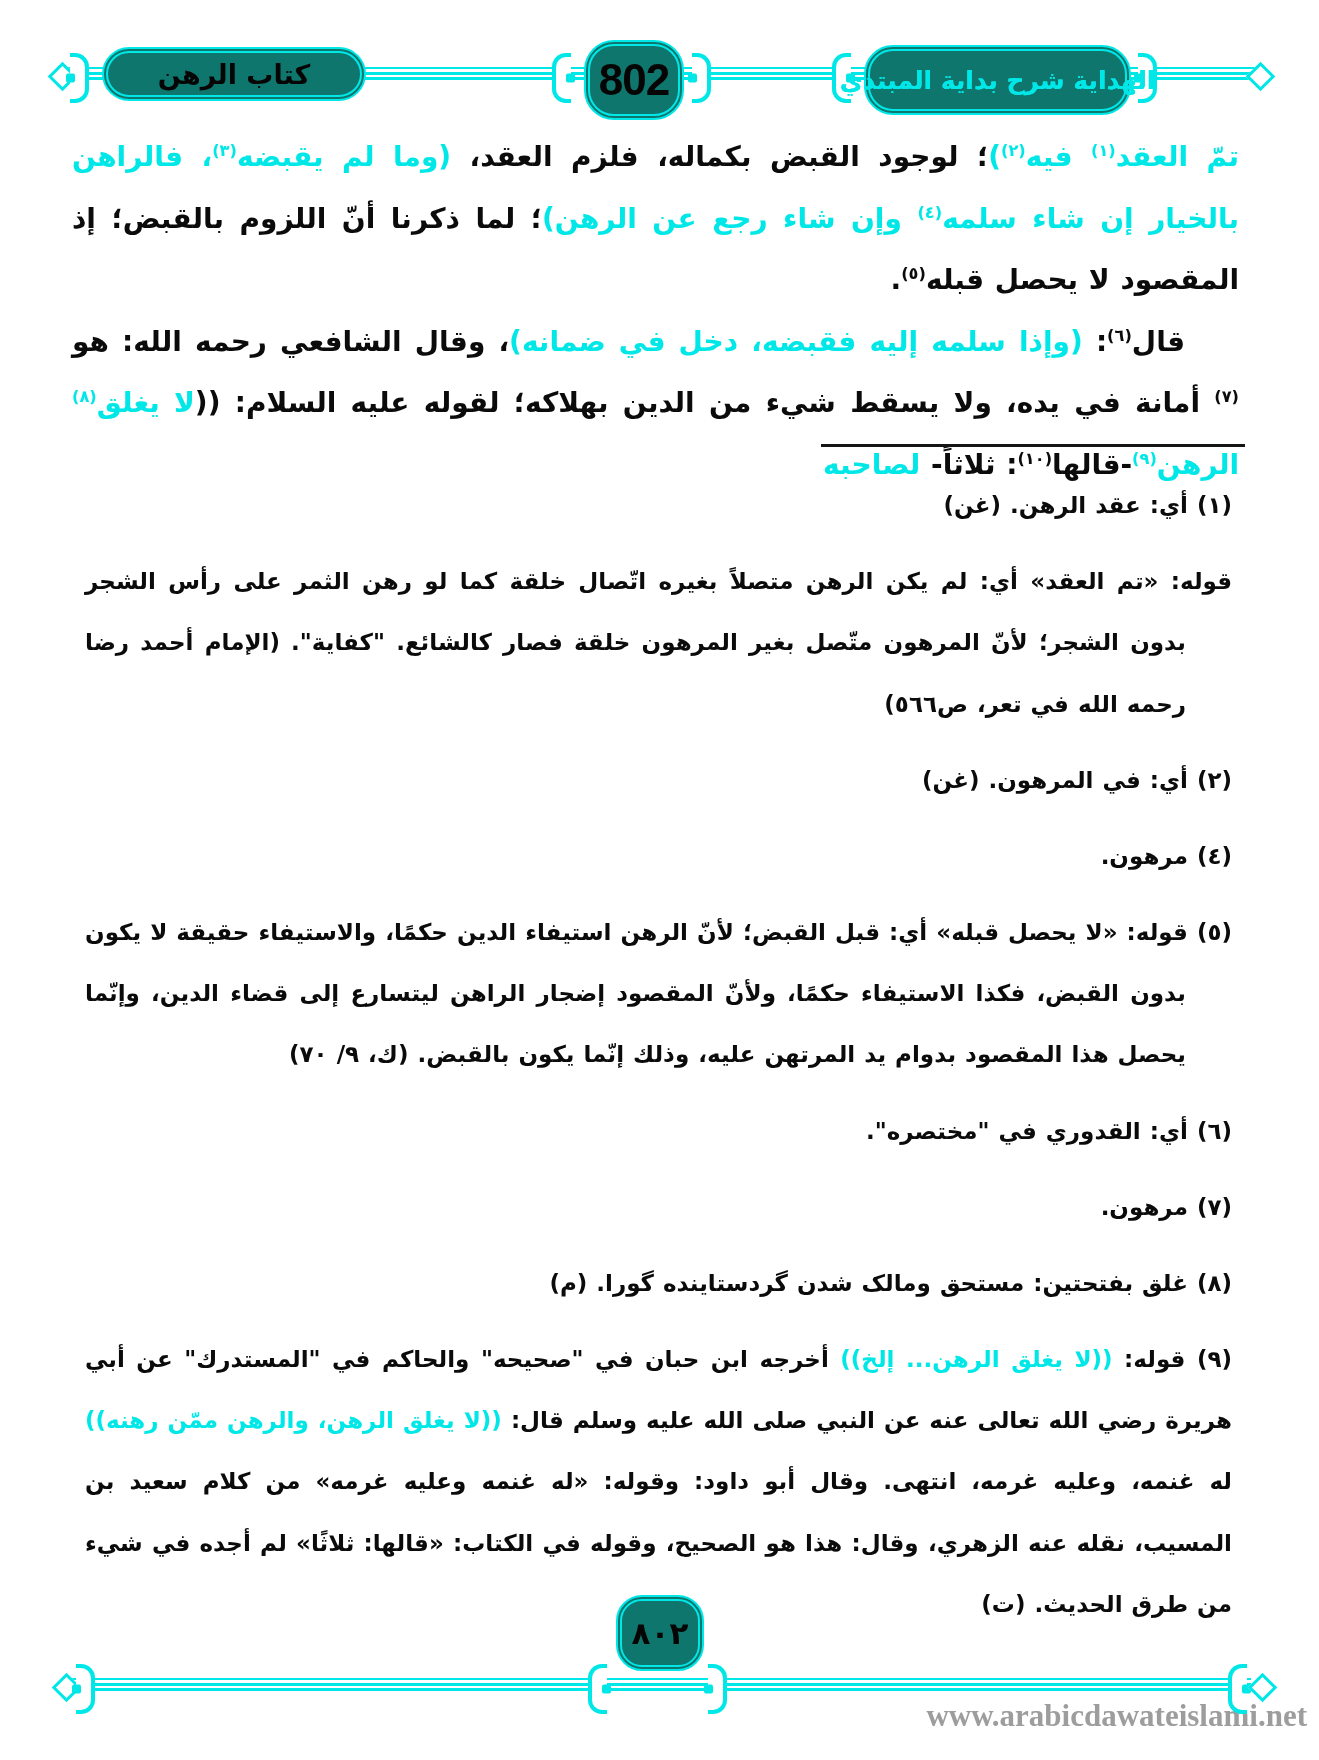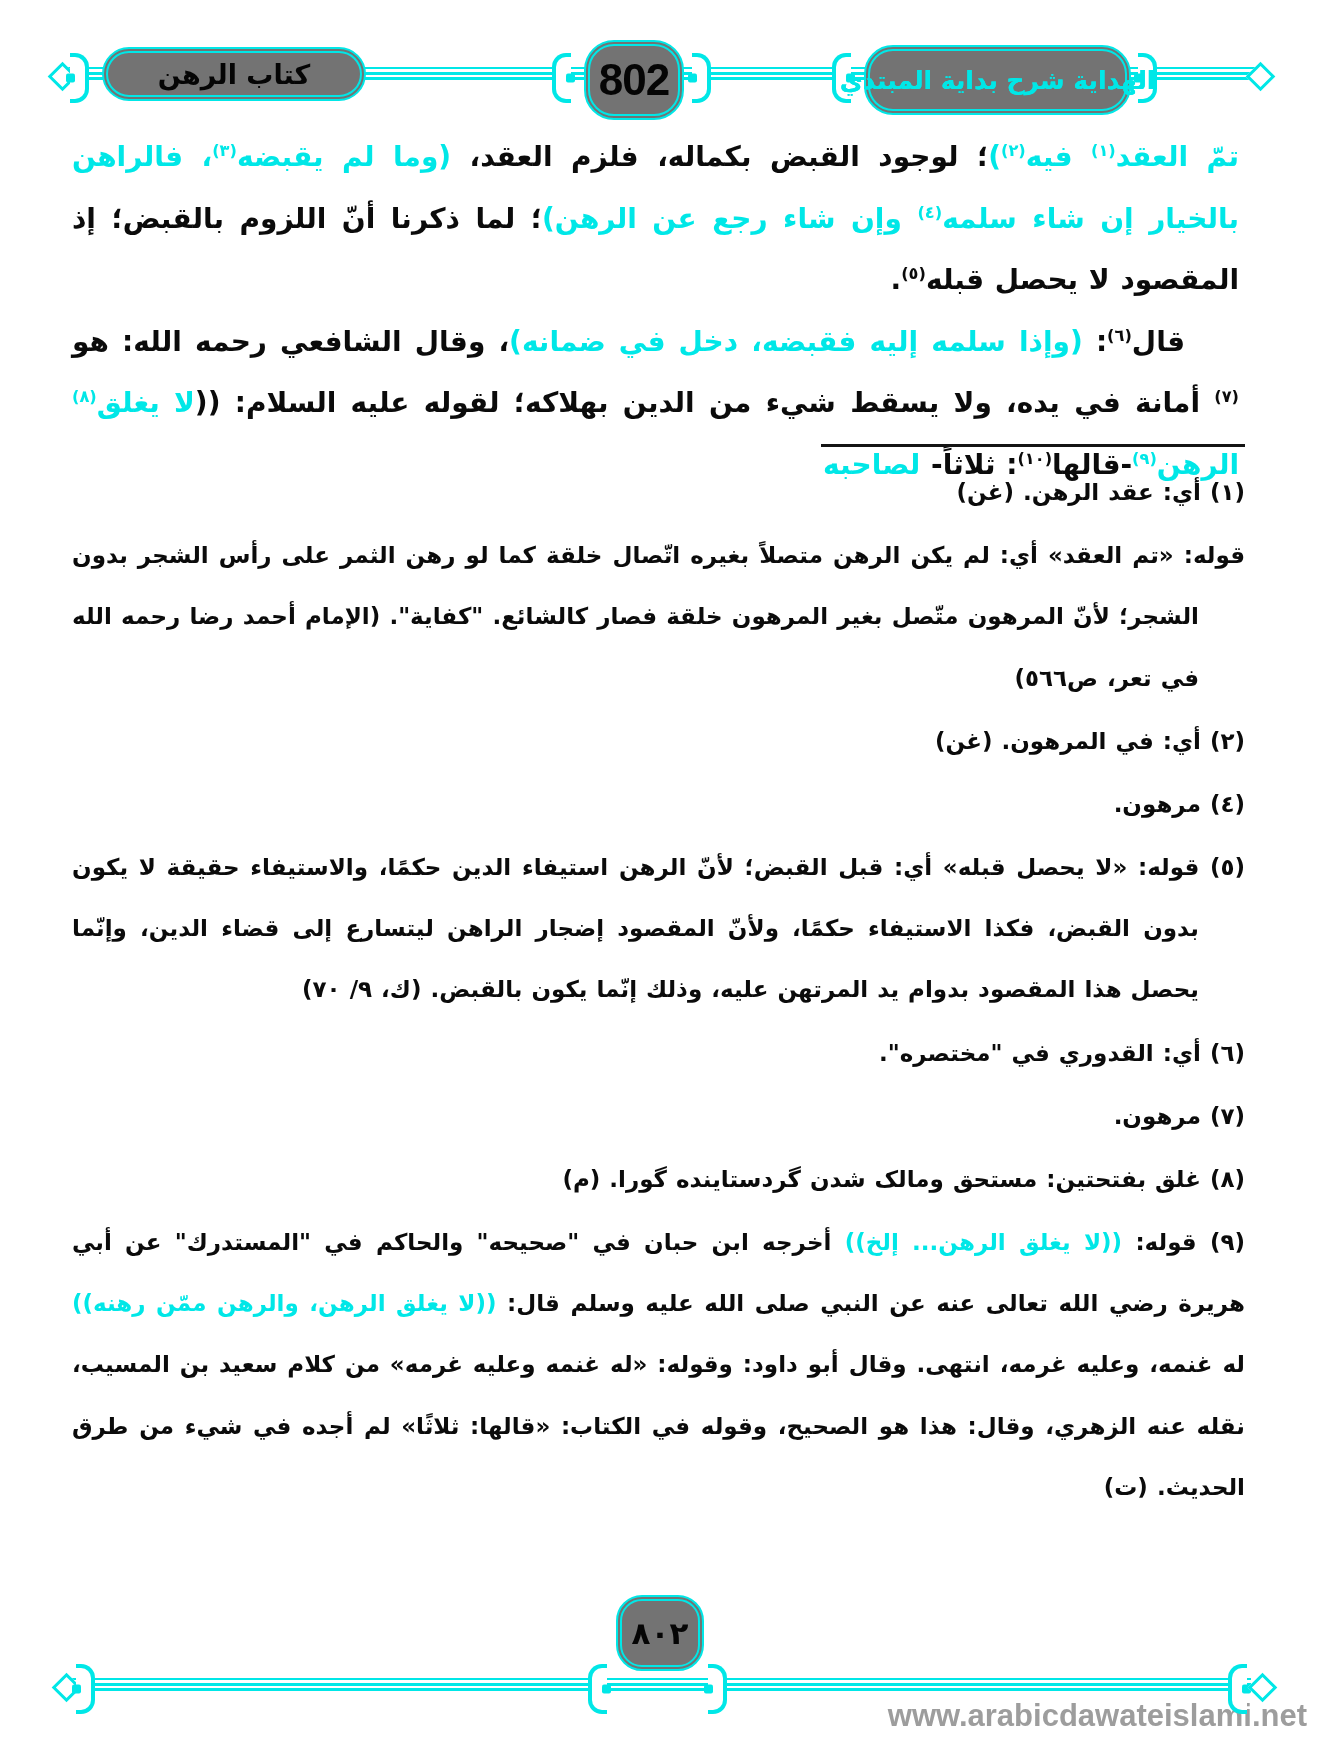--- a/index.html
+++ b/index.html
@@ -31,21 +31,21 @@
   .clamp{position:absolute;width:15px;height:42px;border:4px solid var(--accent);
     background:#fff;z-index:3;}
   .clamp.open-right{border-right:none;border-radius:14px 0 0 14px;}
   .clamp.open-left{border-left:none;border-radius:0 14px 14px 0;}
   .clamp::after{content:"";position:absolute;top:50%;transform:translateY(-50%);
     width:9px;height:9px;border-radius:2px;background:var(--accent);}
   .clamp.open-right::after{right:-4px;}
   .clamp.open-left::after{left:-4px;}
   
   .hbox{
-    position:absolute;z-index:4;background:#737373;
+    position:absolute;z-index:4;background:#0f766e;
     border:6px double var(--accent);
     display:flex;align-items:center;justify-content:center;
     box-sizing:border-box;
   }
   .title-box{left:102px;top:47px;width:264px;height:54px;border-radius:27px;}
   .title-box span{font-weight:700;font-size:27px;color:#050505;}
   .num-box{left:584px;top:40px;width:100px;height:80px;border-radius:30px;direction:ltr;}
   .num-box span{font-family:"Liberation Sans",sans-serif;font-weight:700;font-size:44px;
     letter-spacing:-1px;color:#050505;}
   .series-box{left:864px;top:45px;width:267px;height:70px;border-radius:29px;}
@@ -66,38 +66,38 @@
   .mt-p.indent{text-indent:54px;}
   .accent-text{color:var(--accent);}
   .fn-ref{font-size:0.58em;vertical-align:0.62em;letter-spacing:-1px;}
   
   .fn-sep{position:absolute;top:444px;right:74px;width:424px;height:3px;background:#141414;}
   .footnotes{
     position:absolute;top:460px;right:72px;left:70px;
     direction:rtl;
   }
   .fn-p{
-    margin:2px;
+    margin:15px;
     font-size:23px;font-weight:700;
     line-height:2.66;
     text-align:justify;
     word-spacing:1px;
     padding-right:46px;text-indent:-46px; 
   }
   .fn-p.no-hang{padding-right:0;text-indent:0;}
   
   .tube-header{left:64px;right:62px;top:67px;z-index:1;}
   .tube-footer{left:70px;right:68px;top:1678px;z-index:1;}
   .octagon{
     left:616px;top:1595px;width:88px;height:76px;border-radius:26px;
   }
   .octagon span{font-weight:700;font-size:31px;color:#050505;}
   .watermark{
     position:absolute;top:1698px;right:12px;
-    font-family:Liberation Sans, sans-serif;
+    font-family:Liberation Serif, serif;
     font-size:31px;font-weight:700;color:var(--wm);
     letter-spacing:0px;direction:ltr;
   }
 </style>
 </head>
 <body>
 
 <div class="page">
 
   <div>

